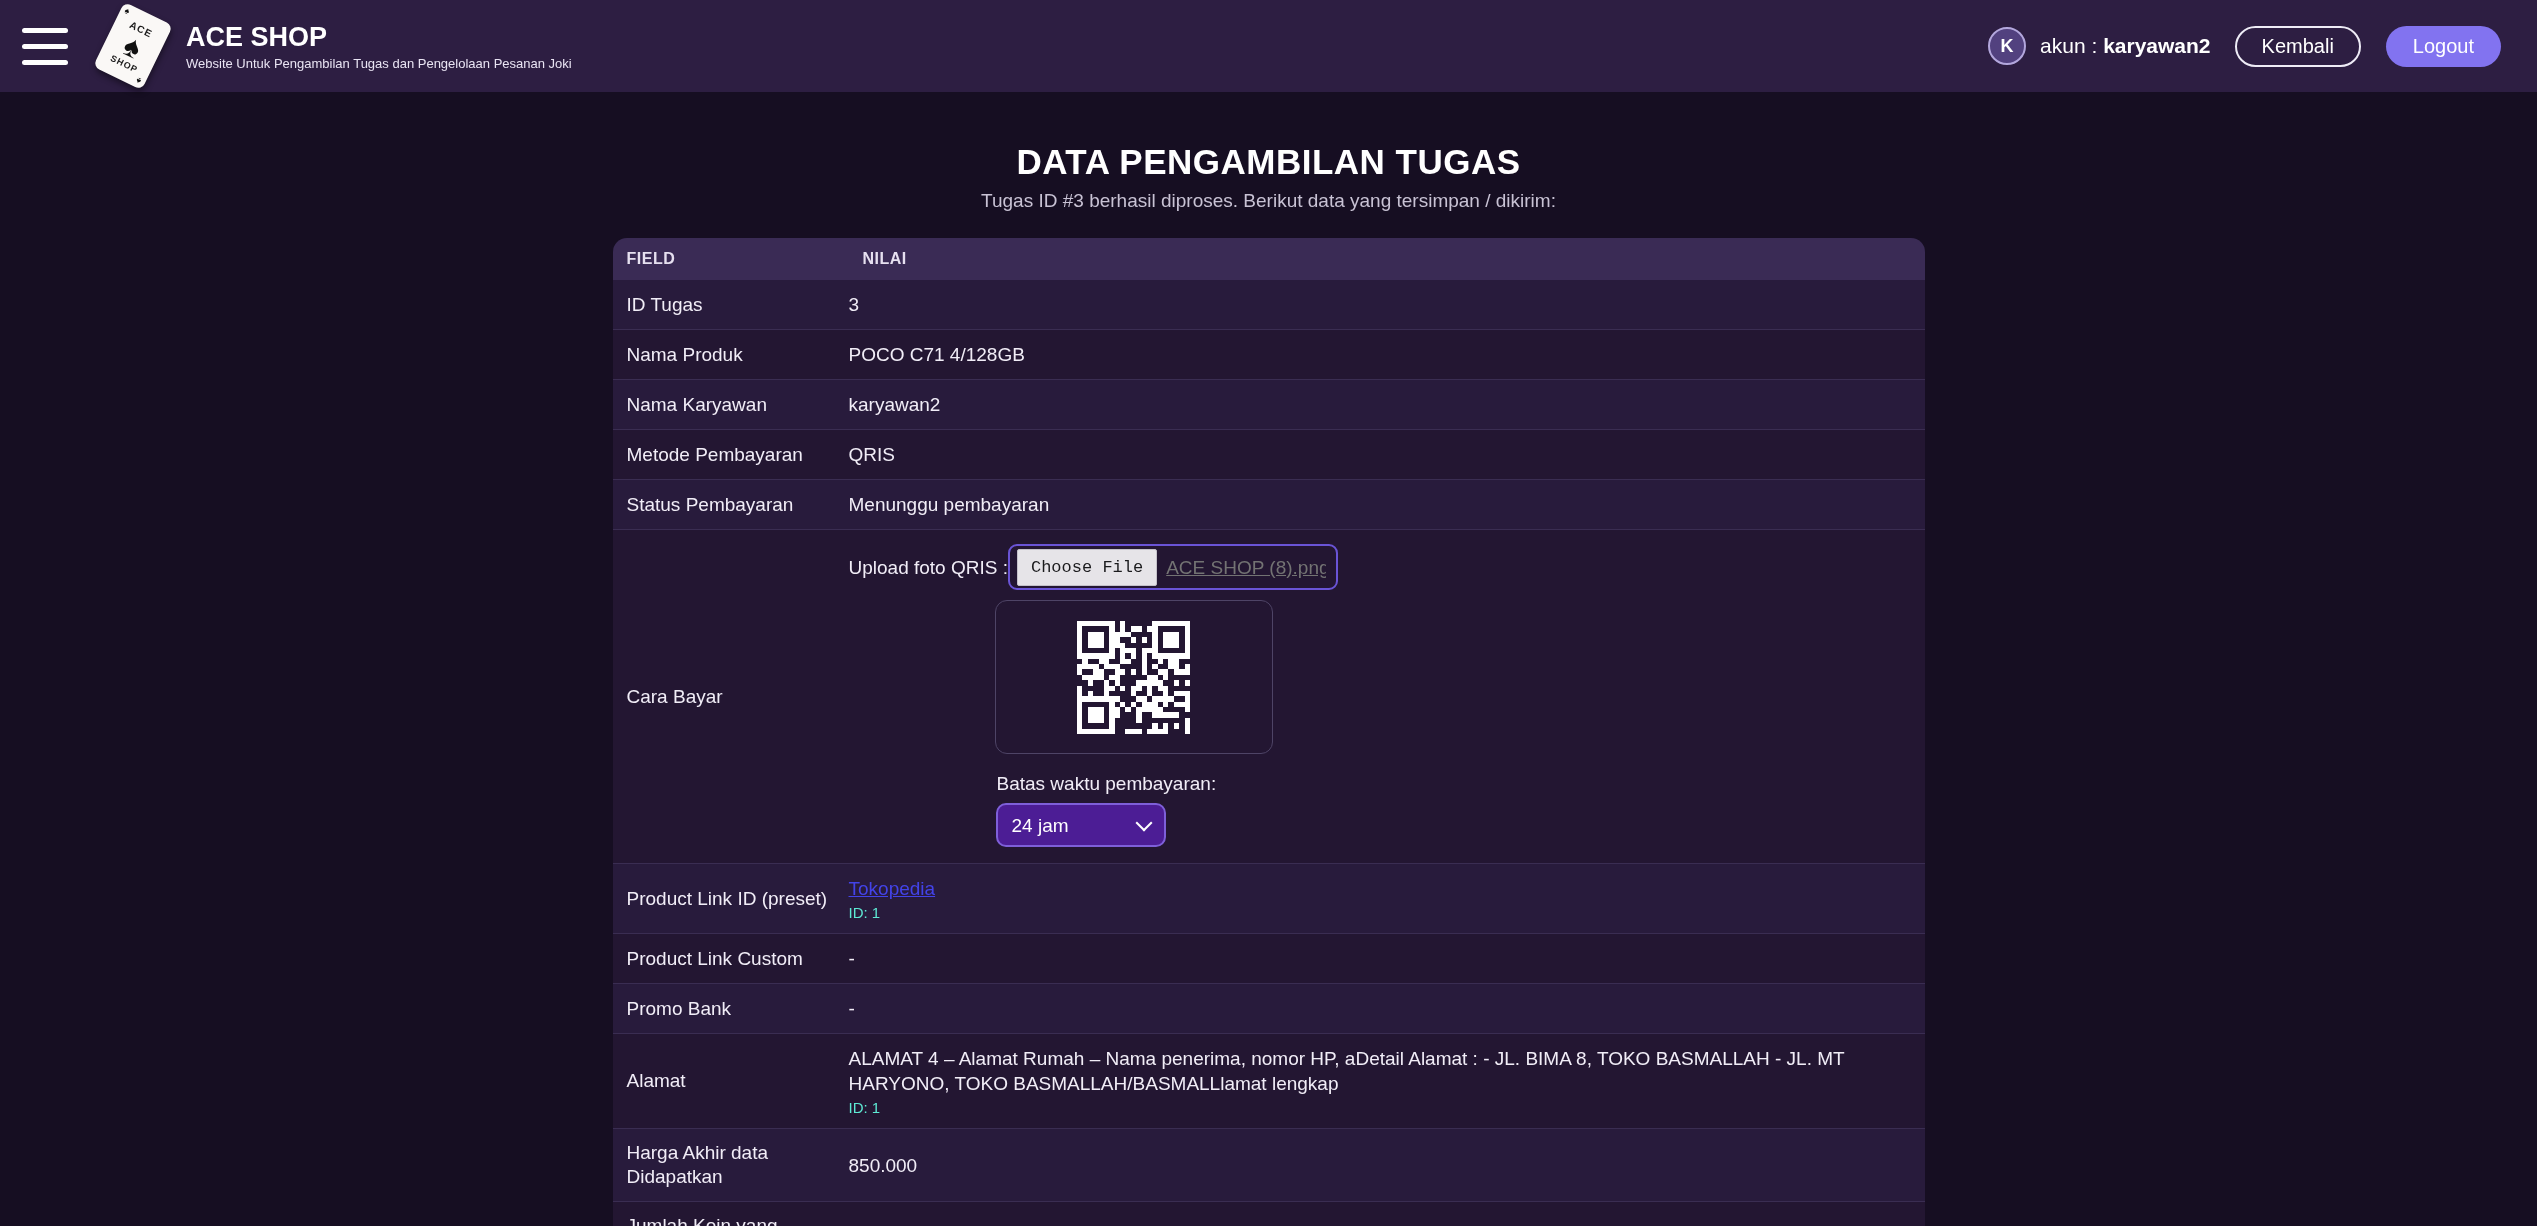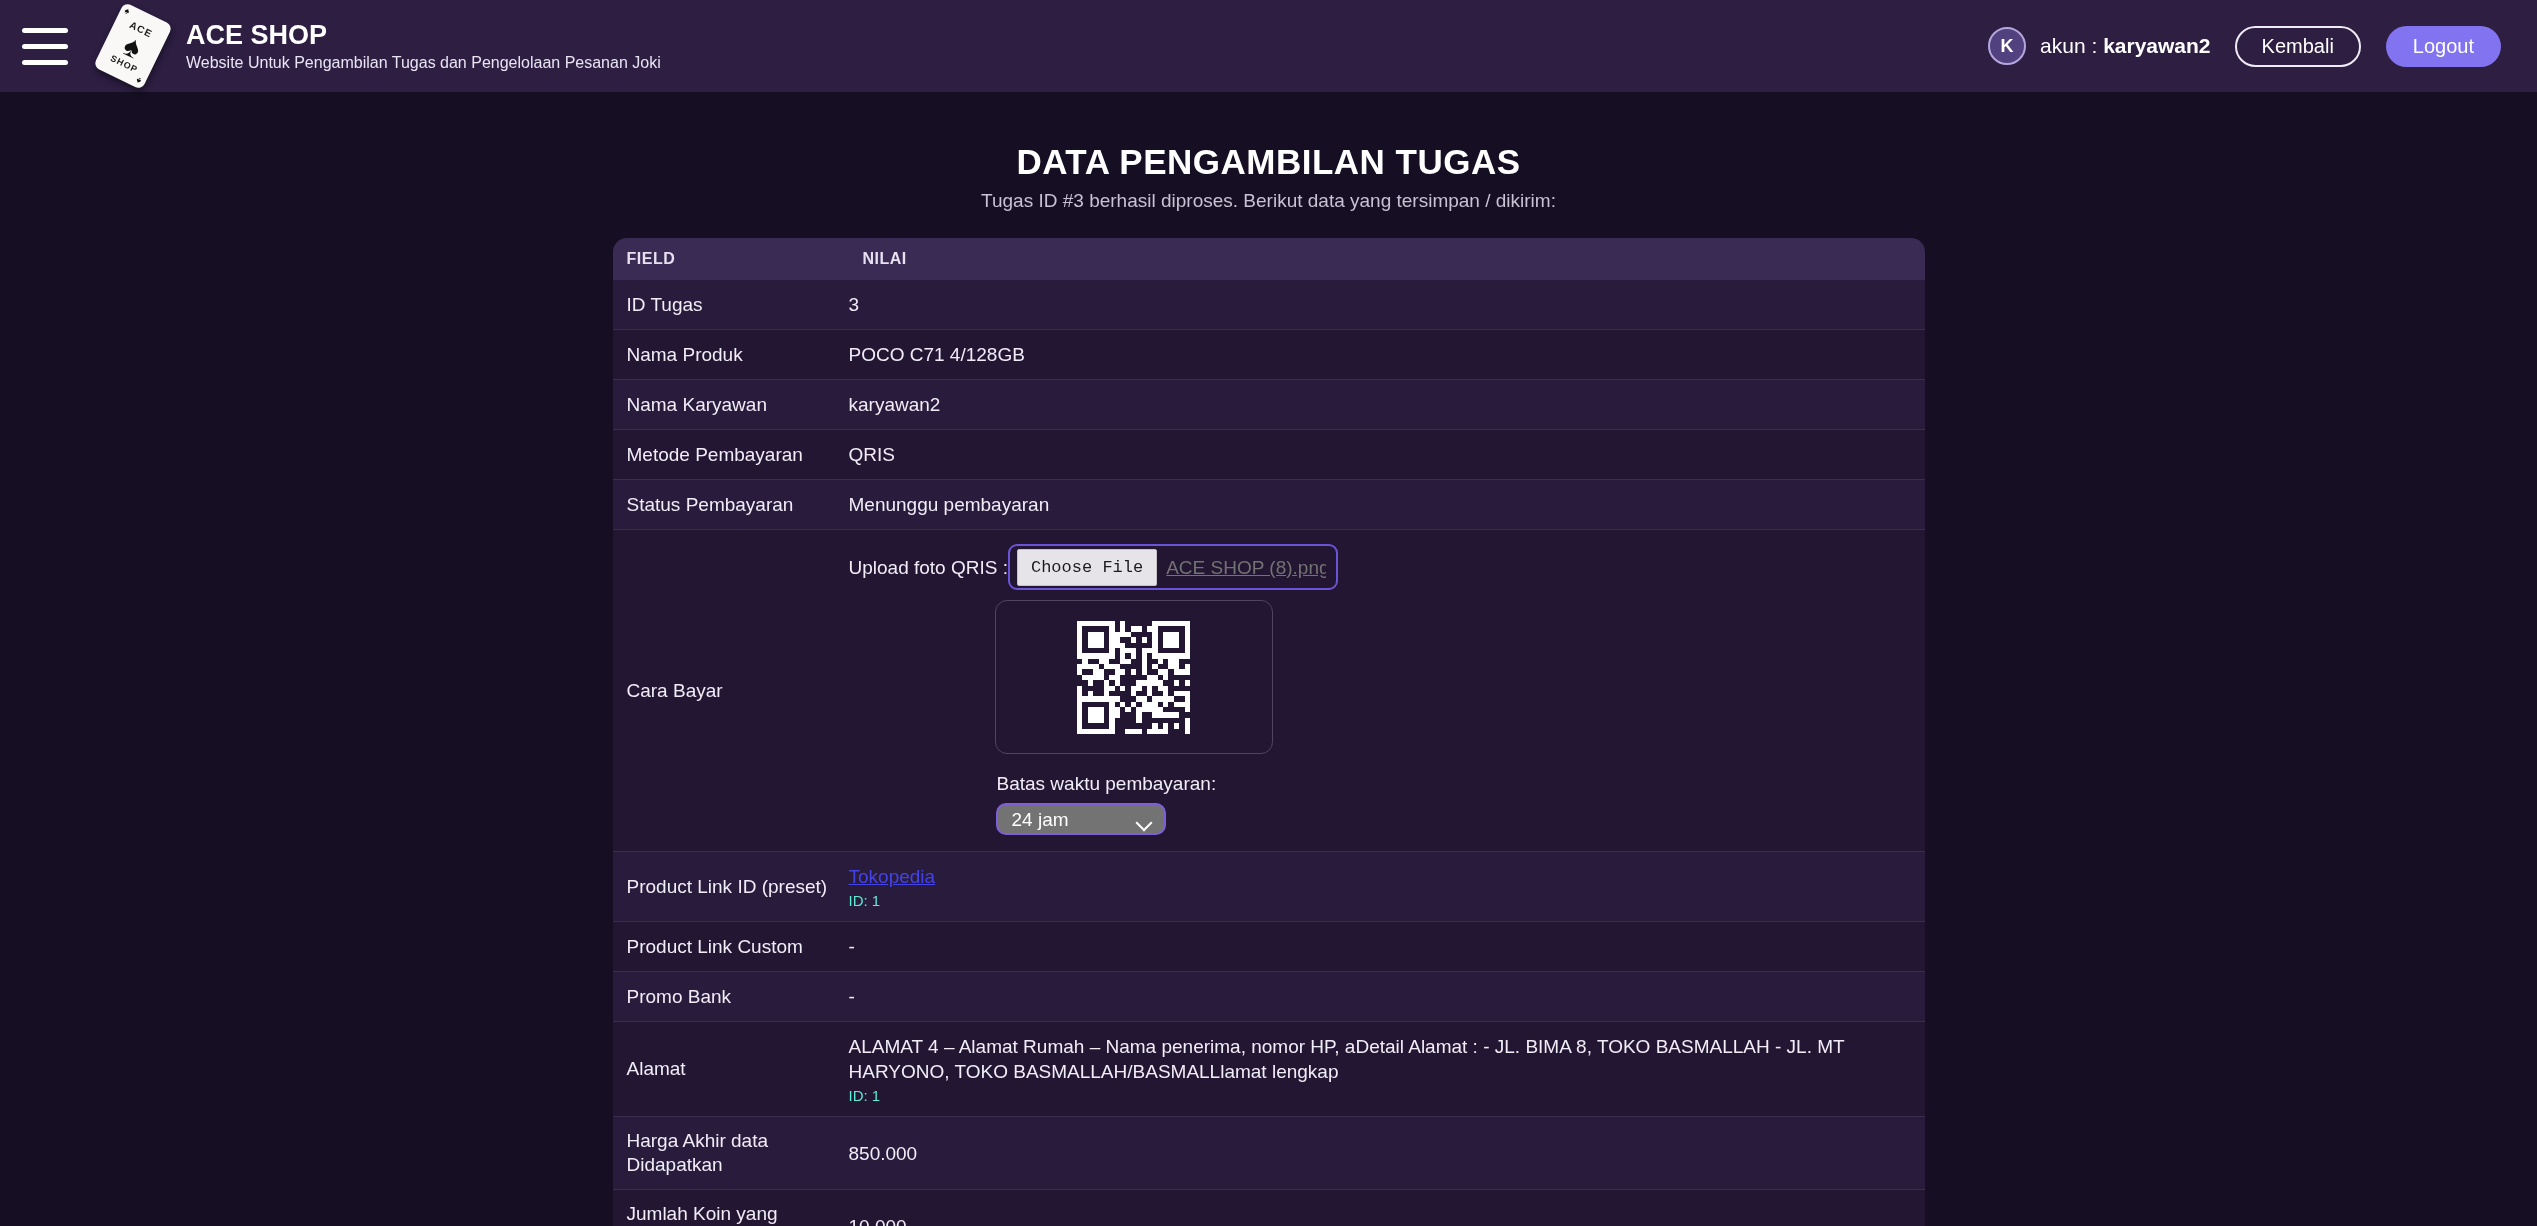--- a/index.html
+++ b/index.html
@@ -20,21 +20,21 @@
     transform:rotate(26deg);margin:0 26px 0 12px;position:relative;
     display:flex;flex-direction:column;align-items:center;justify-content:center;
     box-shadow:2px 3px 6px rgba(0,0,0,.45);flex-shrink:0;
   }
   .card-logo .ace-txt{font-size:10px;font-weight:700;color:#1a1a1a;letter-spacing:1px;}
   .card-logo .spade{font-size:30px;line-height:28px;color:#111;}
   .card-logo .shop-txt{font-size:9px;font-weight:700;color:#1a1a1a;letter-spacing:1px;}
   .card-logo .pip-tl{position:absolute;top:2px;left:4px;font-size:9px;color:#111;}
   .card-logo .pip-br{position:absolute;bottom:2px;right:4px;font-size:9px;color:#111;transform:rotate(180deg);}
   .brand-title{font-size:27px;font-weight:700;color:#ffffff;line-height:30px;}
-  .brand-sub{font-size:16px;color:#e9e4f3;margin-top:4px;}
+  .brand-sub{font-size:13px;color:#e9e4f3;margin-top:4px;}
   .header-right{margin-left:auto;display:flex;align-items:center;}
   .avatar{
     width:38px;height:38px;border-radius:50%;background:#52417f;border:2px solid #b3a7dd;
     display:flex;align-items:center;justify-content:center;font-size:18px;font-weight:700;color:#fff;
     box-sizing:border-box;
   }
   .akun{font-size:21px;color:#ffffff;margin:0 24px 0 14px;white-space:nowrap;}
   .akun b{font-weight:700;}
   .btn{font-family:"Liberation Sans",sans-serif;font-size:20px;border-radius:24px;cursor:pointer;white-space:nowrap;}
   .btn-outline{background:transparent;border:2px solid #eeecf6;color:#ffffff;padding:7px 25px;}
@@ -64,21 +64,21 @@
   }
   .choose-btn{background:#e6e4e8;color:#1b1b1d;font-size:17px;padding:5px 13px;border-radius:2px;border:1px solid #c4c1c9;white-space:nowrap;font-family:Liberation Mono, monospace;}
   .file-name{font-size:19px;color:#737373;white-space:nowrap;overflow:hidden;text-decoration:underline;}
   .qr-box{
     width:278px;height:154px;border:1px solid #4e4466;border-radius:12px;
     margin:10px 0 0 146px;display:flex;align-items:center;justify-content:center;box-sizing:border-box;
   }
   .deadline-label{margin:17px 0 7px 148px;font-size:19px;color:#f1edf7;}
   .select-wrap{position:relative;width:170px;margin-left:147px;}
   .select-wrap select{
-    width:100%;height:32px;background:#737373;border:2px solid #7e5fd9;border-radius:10px;
+    width:100%;height:44px;background:#4c1d95;border:2px solid #7e5fd9;border-radius:10px;
     color:#ffffff;font-size:19px;padding:0 40px 0 14px;appearance:none;-webkit-appearance:none;
     font-family:"Liberation Sans",sans-serif;cursor:pointer;box-sizing:border-box;
   }
   .select-chevron{
     position:absolute;right:16px;top:14px;width:10px;height:10px;pointer-events:none;
     border-right:2.5px solid #ffffff;border-bottom:2.5px solid #ffffff;transform:rotate(45deg);
   }
 </style>
 </head>
 <body>

